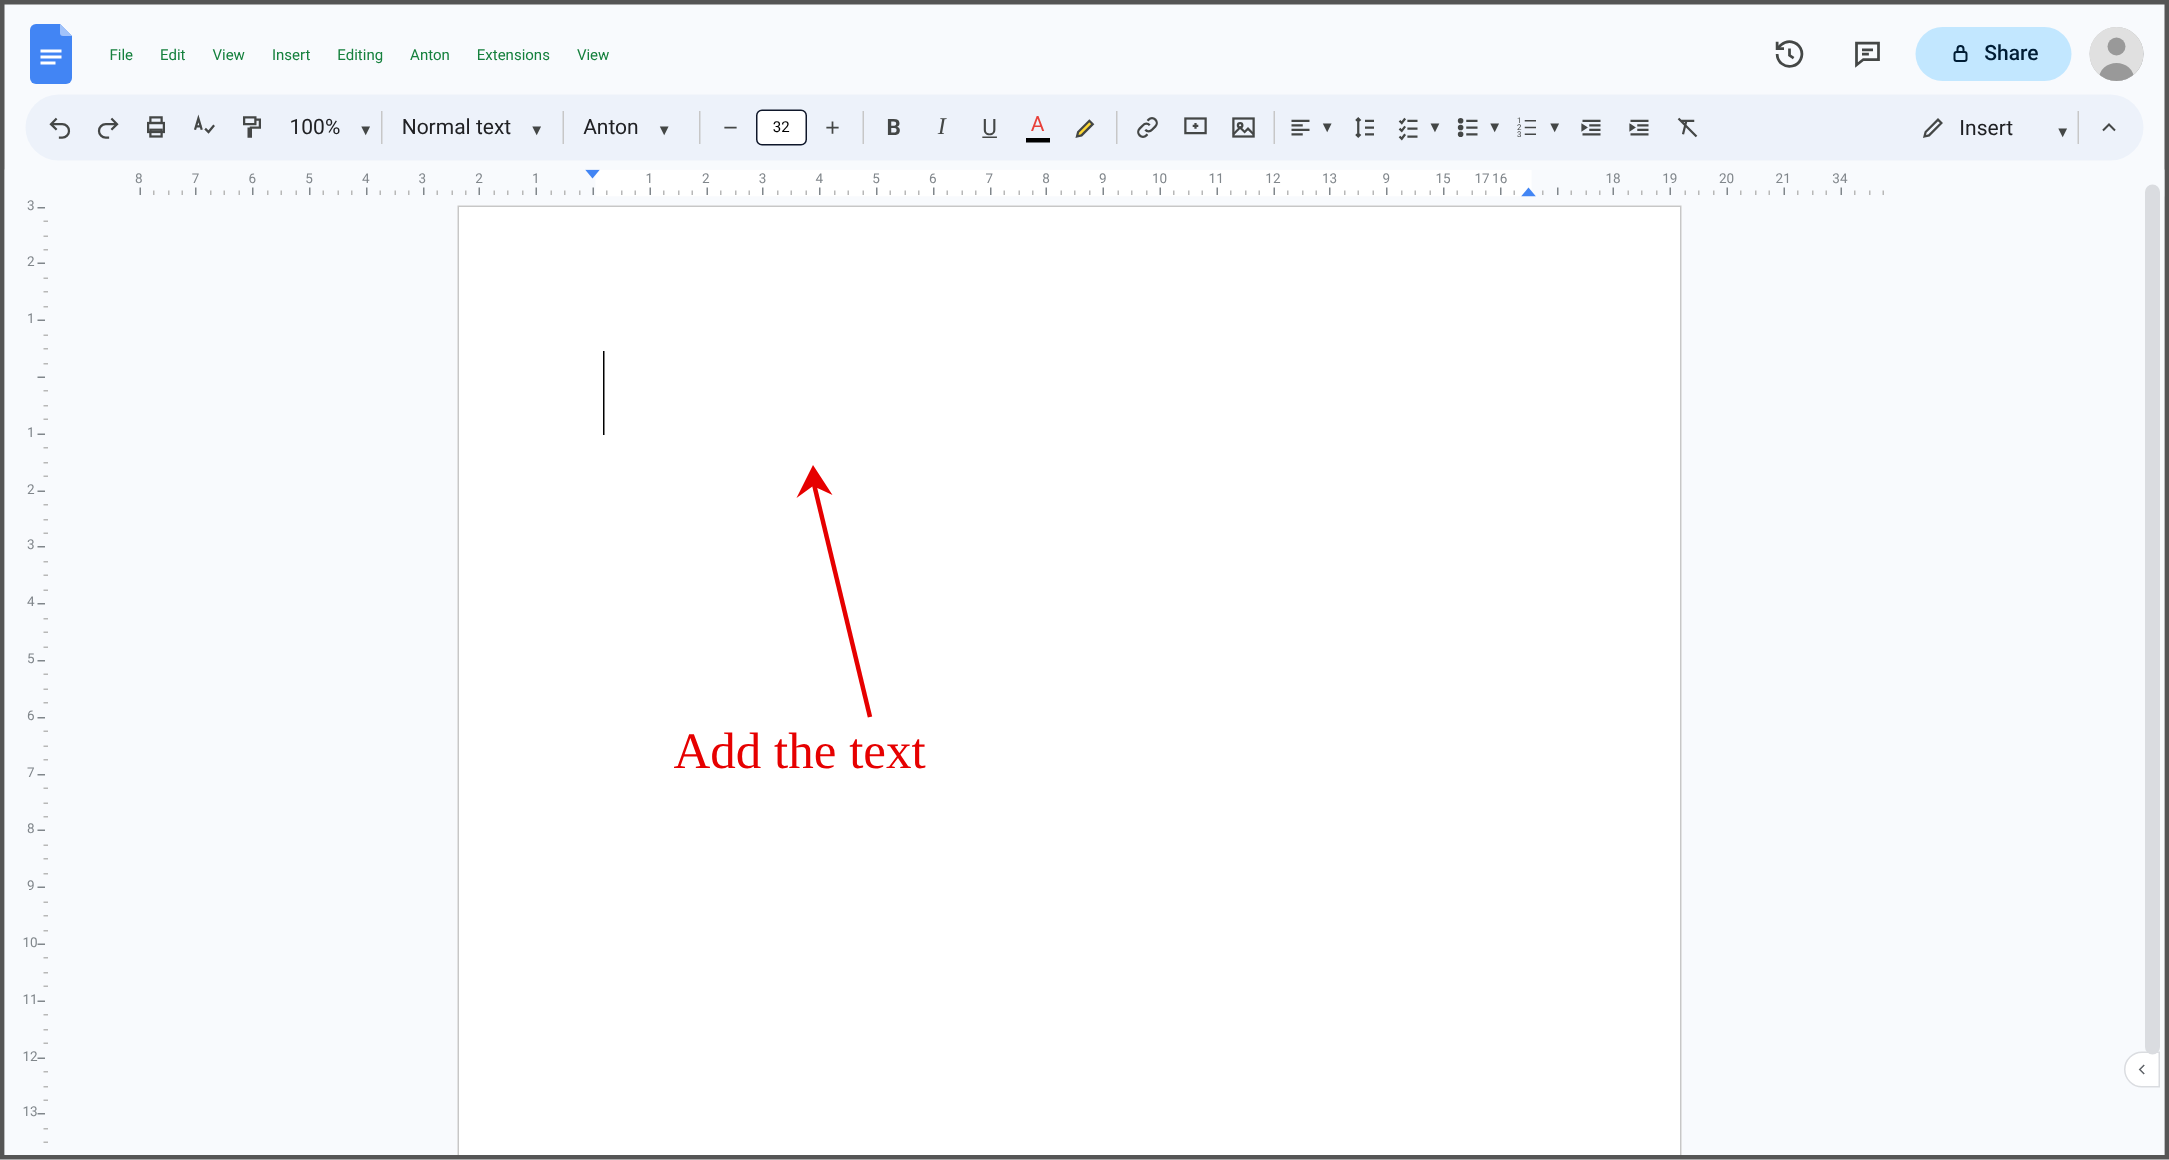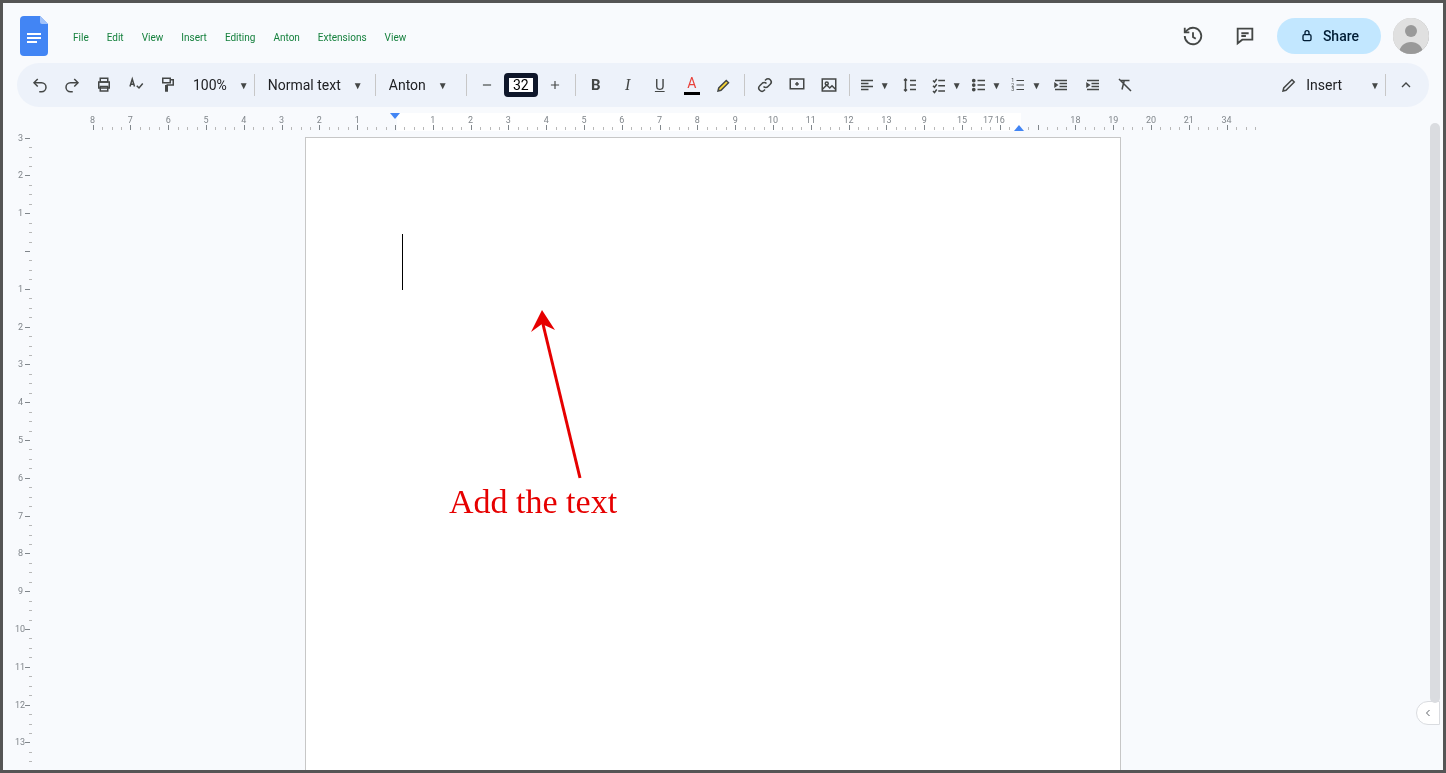--- a/index.html
+++ b/index.html
@@ -98,27 +98,27 @@
   margin: 0 3px;
 }
 .tb-text {
   font-size: 14px;
   color: #202124;
   padding: 0 8px;
   display: flex;
   align-items: center;
   gap: 6px;
 }
-.tb-dd { display: flex; align-items: center; cursor: pointer; }
+.tb-dd { display: flex; align-items: flex-end; cursor: pointer; }
 .fontsize-box {
-  border: 5px solid #0f172a;
+  border: 1px solid #0f172a;
   border-radius: 4px;
   width: 34px; height: 24px;
   display: flex; align-items: center; justify-content: center;
-  font-size: 14px;
+  font-size: 10px;
   background: #fff;
 }
 .tb-spacer { flex: 1; }
 .caret { font-size: 10px; color: #444746; margin-left: 4px; }
 
 .workspace {
   display: flex;
   height: calc(773px - 60px - 50px - 6px);
   position: relative;
 }

